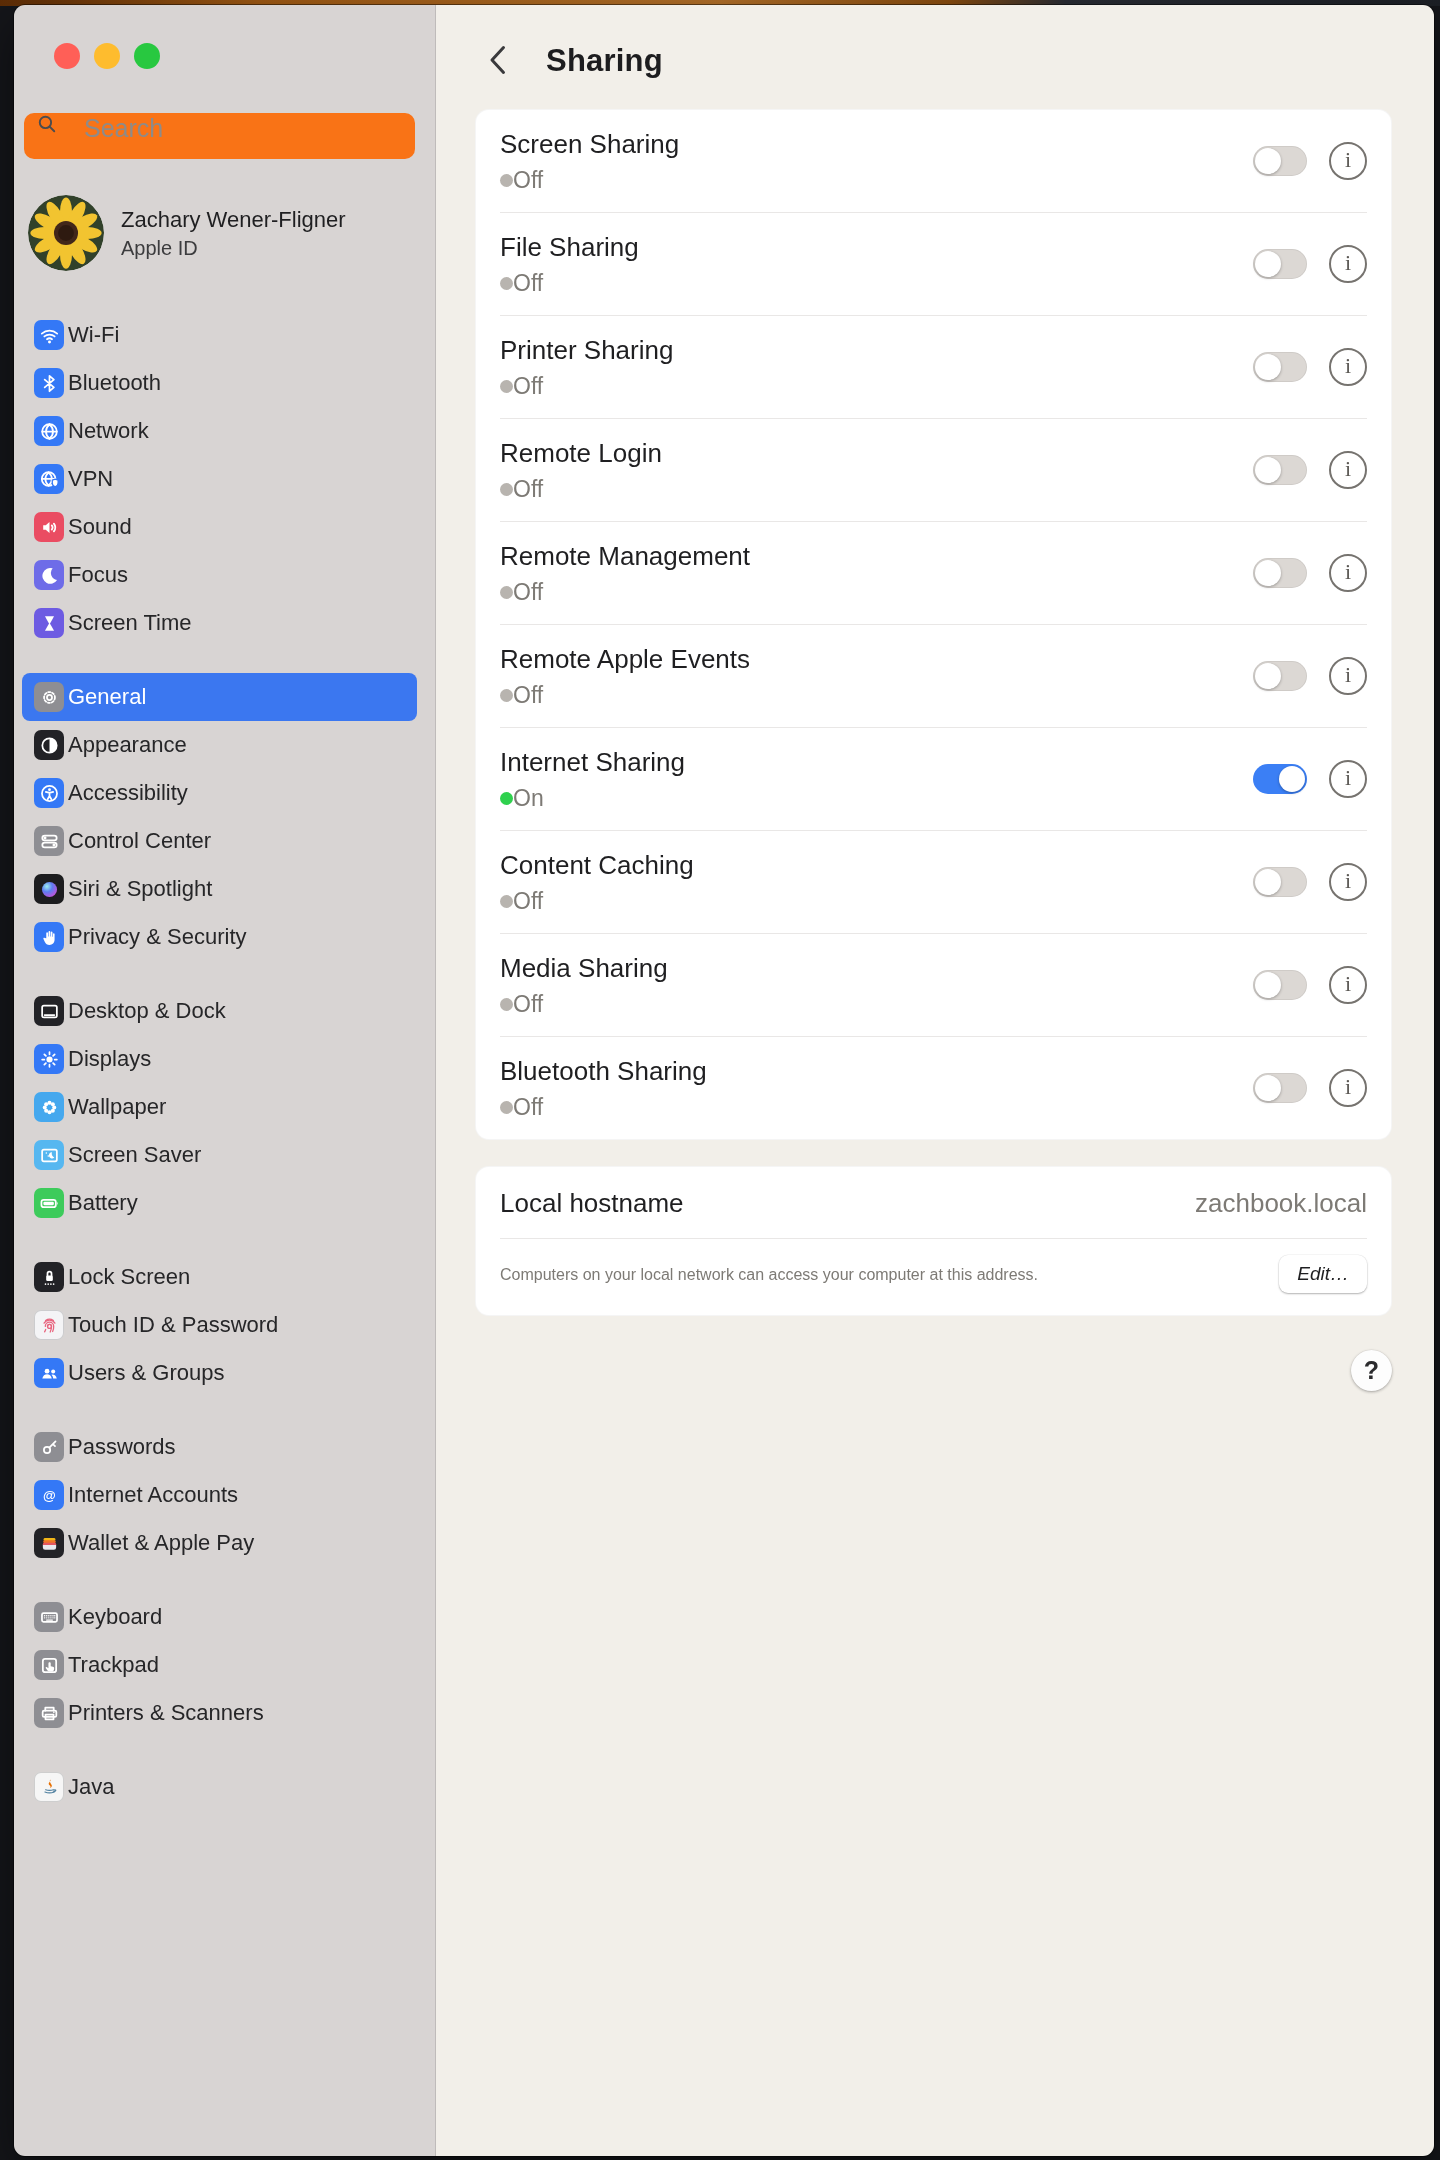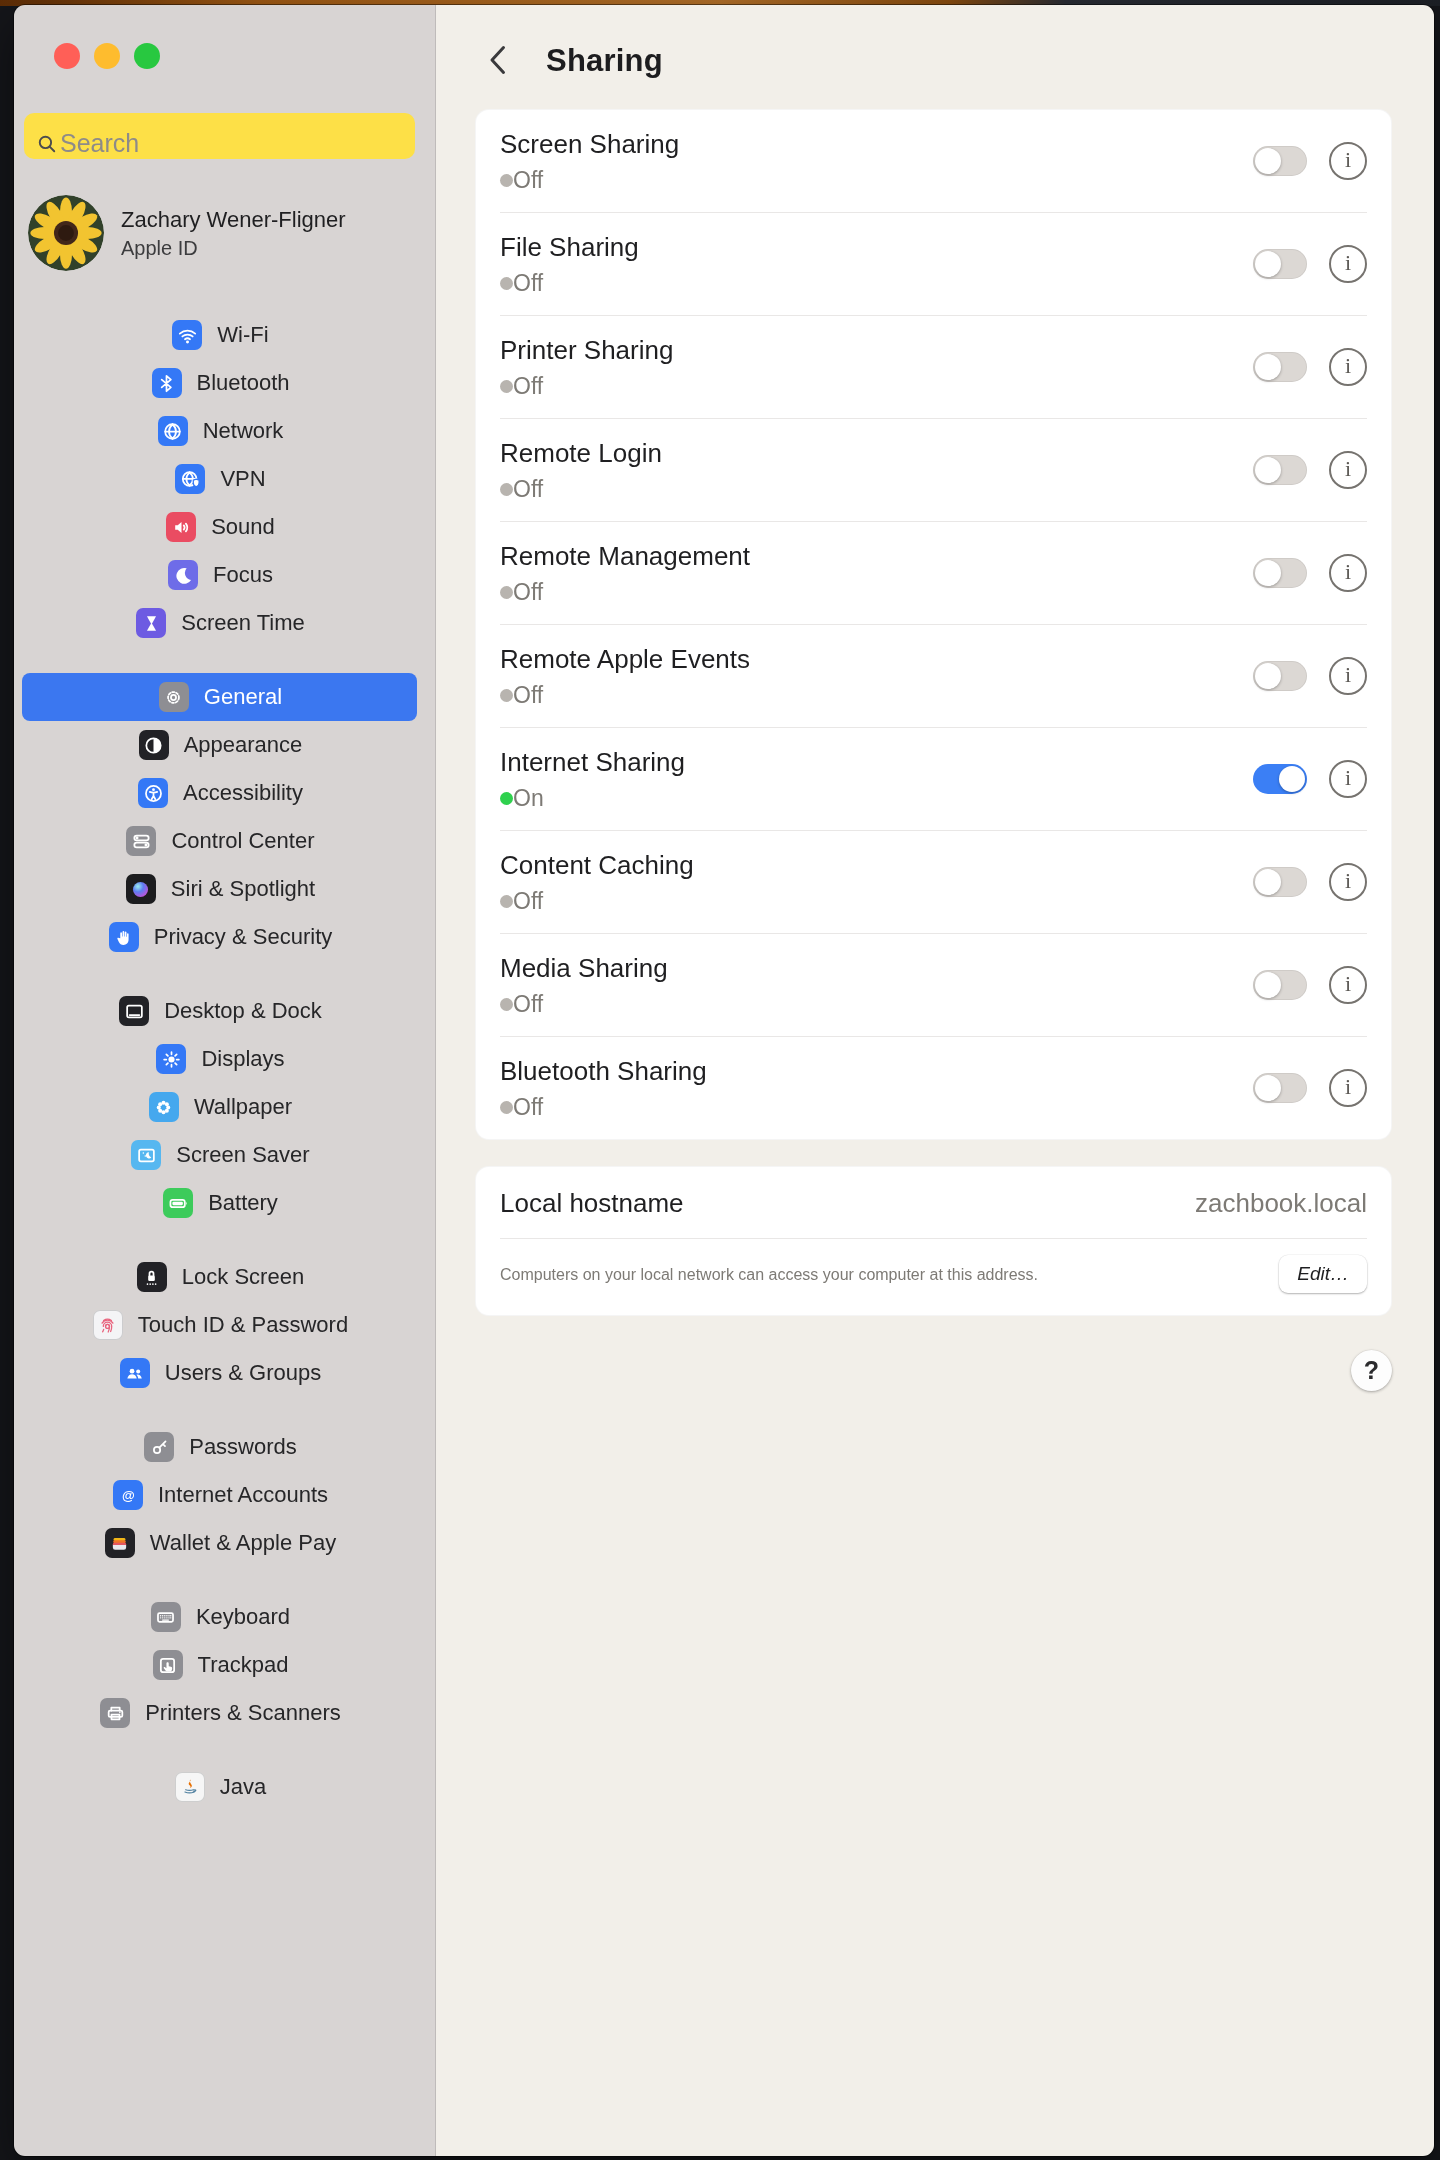--- a/index.html
+++ b/index.html
@@ -16,34 +16,34 @@
   .window{position:absolute;left:14px;top:5px;right:6px;bottom:4px;border-radius:11px;
     overflow:hidden;display:flex;box-shadow:0 0 0 1px rgba(0,0,0,.45),0 18px 50px rgba(0,0,0,.5);}
   
   .sidebar{width:421px;flex:none;background:#d8d4d3;border-right:1px solid #bfbbba;
     display:flex;flex-direction:column;overflow:hidden;}
   .traffic{display:flex;gap:14px;margin:38px 0 0 40px;}
   .tl{width:26px;height:26px;border-radius:50%;}
   .tl.red{background:var(--traffic-red,#FF5F57);}
   .tl.yellow{background:var(--traffic-yellow,#FEBC2E);}
   .tl.green{background:var(--traffic-green,#28C840);}
-  .search{margin:44px 20px 0 10px;height:46px;border-radius:10px;background:#fde047;
-    display:flex;align-items:flex-end;padding:0 12px;gap:0;}
+  .search{margin:44px 20px 0 10px;height:46px;border-radius:10px;background:#f97316;
+    display:flex;align-items:flex-start;padding:0 12px;gap:24px;}
   .search svg{width:22px;height:22px;flex:none;}
   .search input{flex:1;border:none;background:transparent;outline:none;
     font-size:25px;color:#2b2b2d;font-family:inherit;}
   .search input::placeholder{color:#8e8b89;}
   .profile{display:flex;align-items:center;gap:17px;margin:36px 16px 0 14px;}
   .avatar{width:76px;height:76px;border-radius:50%;overflow:hidden;flex:none;}
   .avatar svg{width:76px;height:76px;display:block;}
   .profile-name{font-size:22px;color:#1f1f21;line-height:28px;}
   .profile-sub{font-size:20px;color:#3c3c3e;line-height:26px;margin-top:1px;}
   .side-nav{margin:40px 18px 0 8px;}
-  .side-item{display:flex;align-items:center;gap:15px;height:48px;border-radius:8px;
-    padding:0 10px 0 12px;justify-content:center;}
+  .side-item{display:flex;align-items:center;gap:4px;height:48px;border-radius:8px;
+    padding:0 10px 0 12px;}
   .side-item.group-start{margin-top:26px;}
   .side-item.selected{background:var(--accent-blue,#3B77F0);}
   .side-item.selected .side-label{color:#ffffff;}
   .side-icon{width:30px;height:30px;border-radius:7px;flex:none;
     display:flex;align-items:center;justify-content:center;}
   .side-icon svg{width:21px;height:21px;display:block;}
   .side-icon.light-bg{box-shadow:inset 0 0 0 1px rgba(0,0,0,.16);}
   .side-label{font-size:22px;color:#262628;white-space:nowrap;}
   .s{stroke:#fff;fill:none;stroke-width:2;stroke-linecap:round;stroke-linejoin:round;}
   .f{fill:#fff;}

